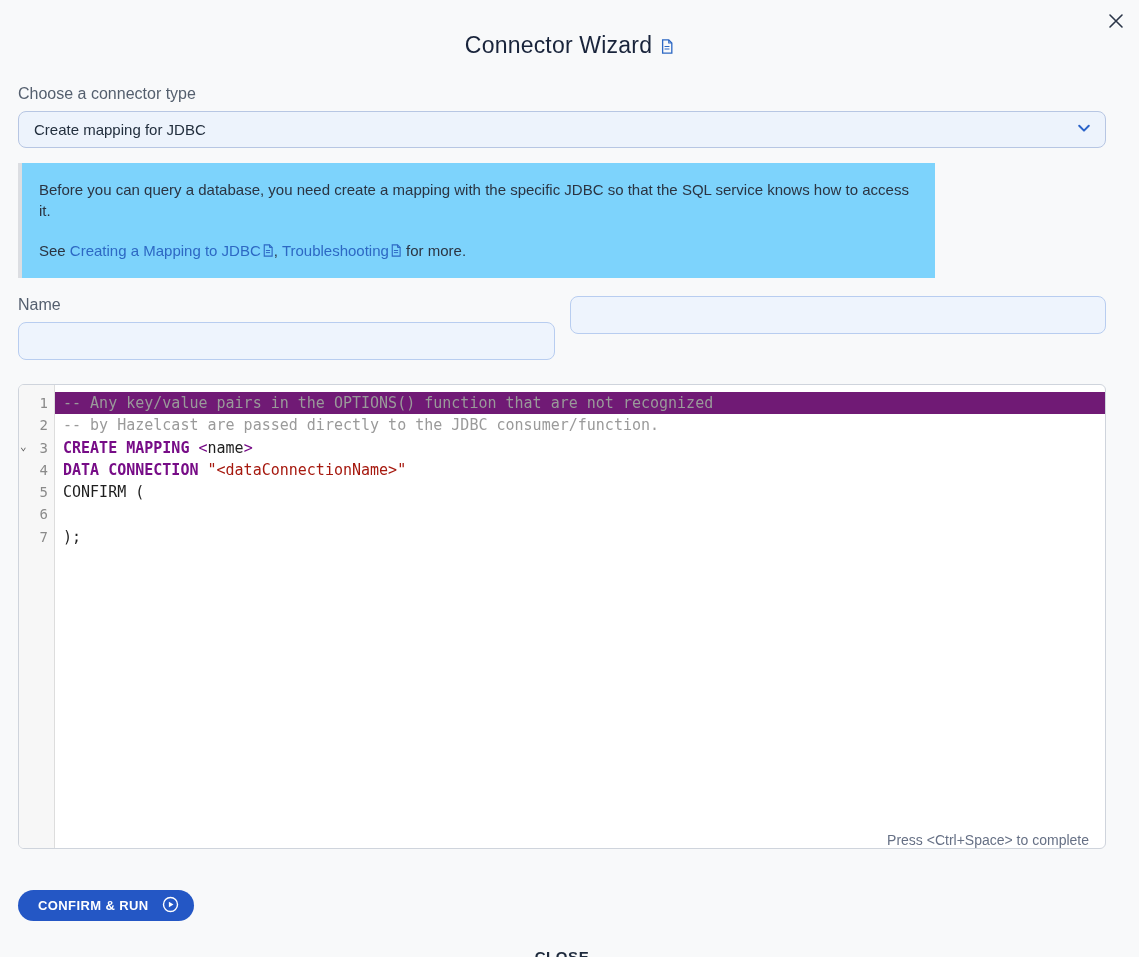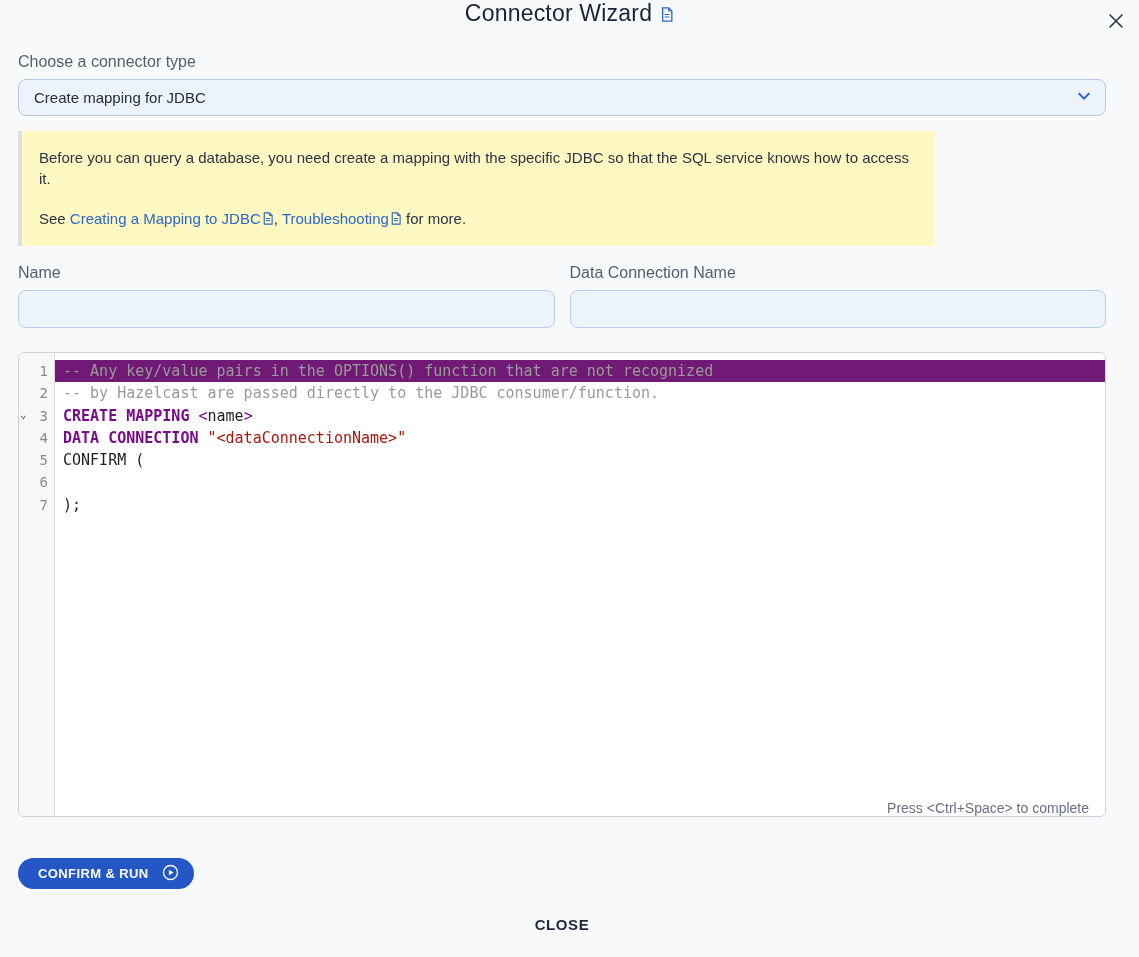--- a/index.html
+++ b/index.html
@@ -11,20 +11,21 @@
     overflow: hidden;
     color: #2b3442;
   }
   .close-x {
     position: absolute; top: 9px; right: 11px;
     width: 24px; height: 24px;
     display: flex; align-items: center; justify-content: center;
     cursor: pointer;
   }
   .title-row {
+    padding-top: 32px;
     text-align: center;
     font-size: 23px;
     font-weight: 500;
     color: #19243b;
     letter-spacing: 0.2px;
   }
   .title-row .doc-icon { margin-left: 8px; vertical-align: -2px; }
 
   .main { margin-left: 18px; width: 1088px; margin-top: 24px; }
 
@@ -43,21 +44,21 @@
     display: flex; align-items: center; justify-content: space-between;
     padding: 0 13px 0 15px;
     font-size: 15px;
     color: #232f3e;
     cursor: pointer;
   }
   .info-box {
     margin-top: 15px;
     width: 917px;
     box-sizing: border-box;
-    background: #fef9c3;
+    background: #7dd3fc;
     border-left: 4px solid #dcdee2;
     padding: 16px 20px 15px 17px;
     font-size: 15px;
     line-height: 21px;
     color: #2b3442;
   }
   .info-box p { margin: 0; }
   .info-box p + p { margin-top: 19px; }
   .info-box a {
     color: #2d68c4;
@@ -216,21 +217,20 @@
         <path d="M5.2 9h5.6M5.2 11.8h5.6" stroke="#2d68c4" stroke-width="1.3"></path>
       </svg></span><span> for more.</span></p>
   </div>
 
   <div class="fields-row">
     <div class="field">
       <div class="field-label">Name</div>
       <input type="text" value="" style="">
     </div>
     <div class="field">
-      <div class="field-label">Data Connection Name</div>
       <input type="text" value="" style="">
     </div>
   </div>
 
   <div class="editor">
     <div class="gutter" id="editor-gutter">
         <div class="gutter-cell">1</div>
         <div class="gutter-cell">2</div>
         <div class="gutter-cell"><span class="fold-marker">⌄</span>3</div>
         <div class="gutter-cell">4</div>

